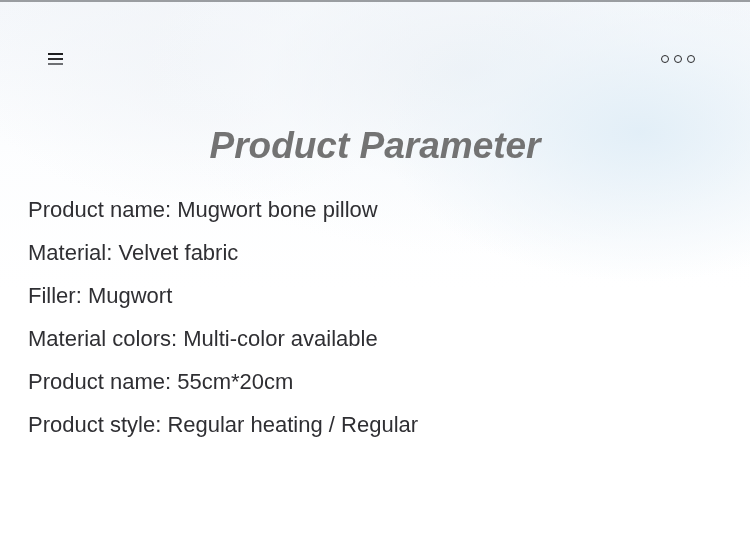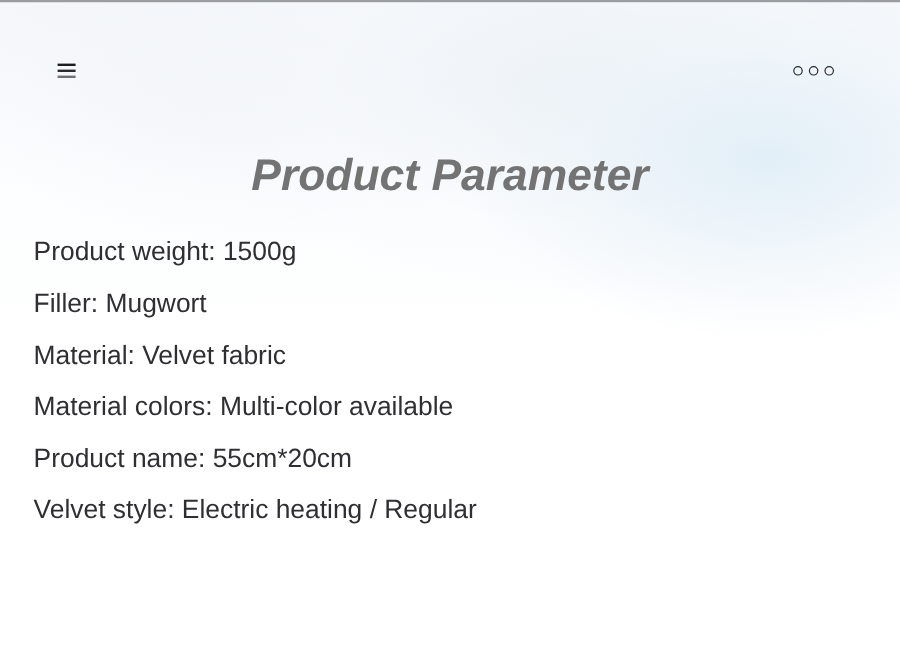--- a/index.html
+++ b/index.html
@@ -145,21 +145,21 @@
       <span class="dot"></span>
       <span class="dot"></span>
       <span class="dot"></span>
     </button>
 
   </div>
 
   <h1 id="title">Product Parameter</h1>
 
   <ul id="spec-list">
-    <li>Product weight: 1500g</li>
+    <li>Product name: Mugwort bone pillow</li>
+    <li>Material: Velvet fabric</li>
     <li>Filler: Mugwort</li>
-    <li>Material: Velvet fabric</li>
     <li>Material colors: Multi-color available</li>
     <li>Product name: 55cm*20cm</li>
-    <li>Velvet style: Electric heating / Regular</li>
+    <li>Product style: Regular heating / Regular</li>
   </ul>
 
 </div>
 
 </body></html>

